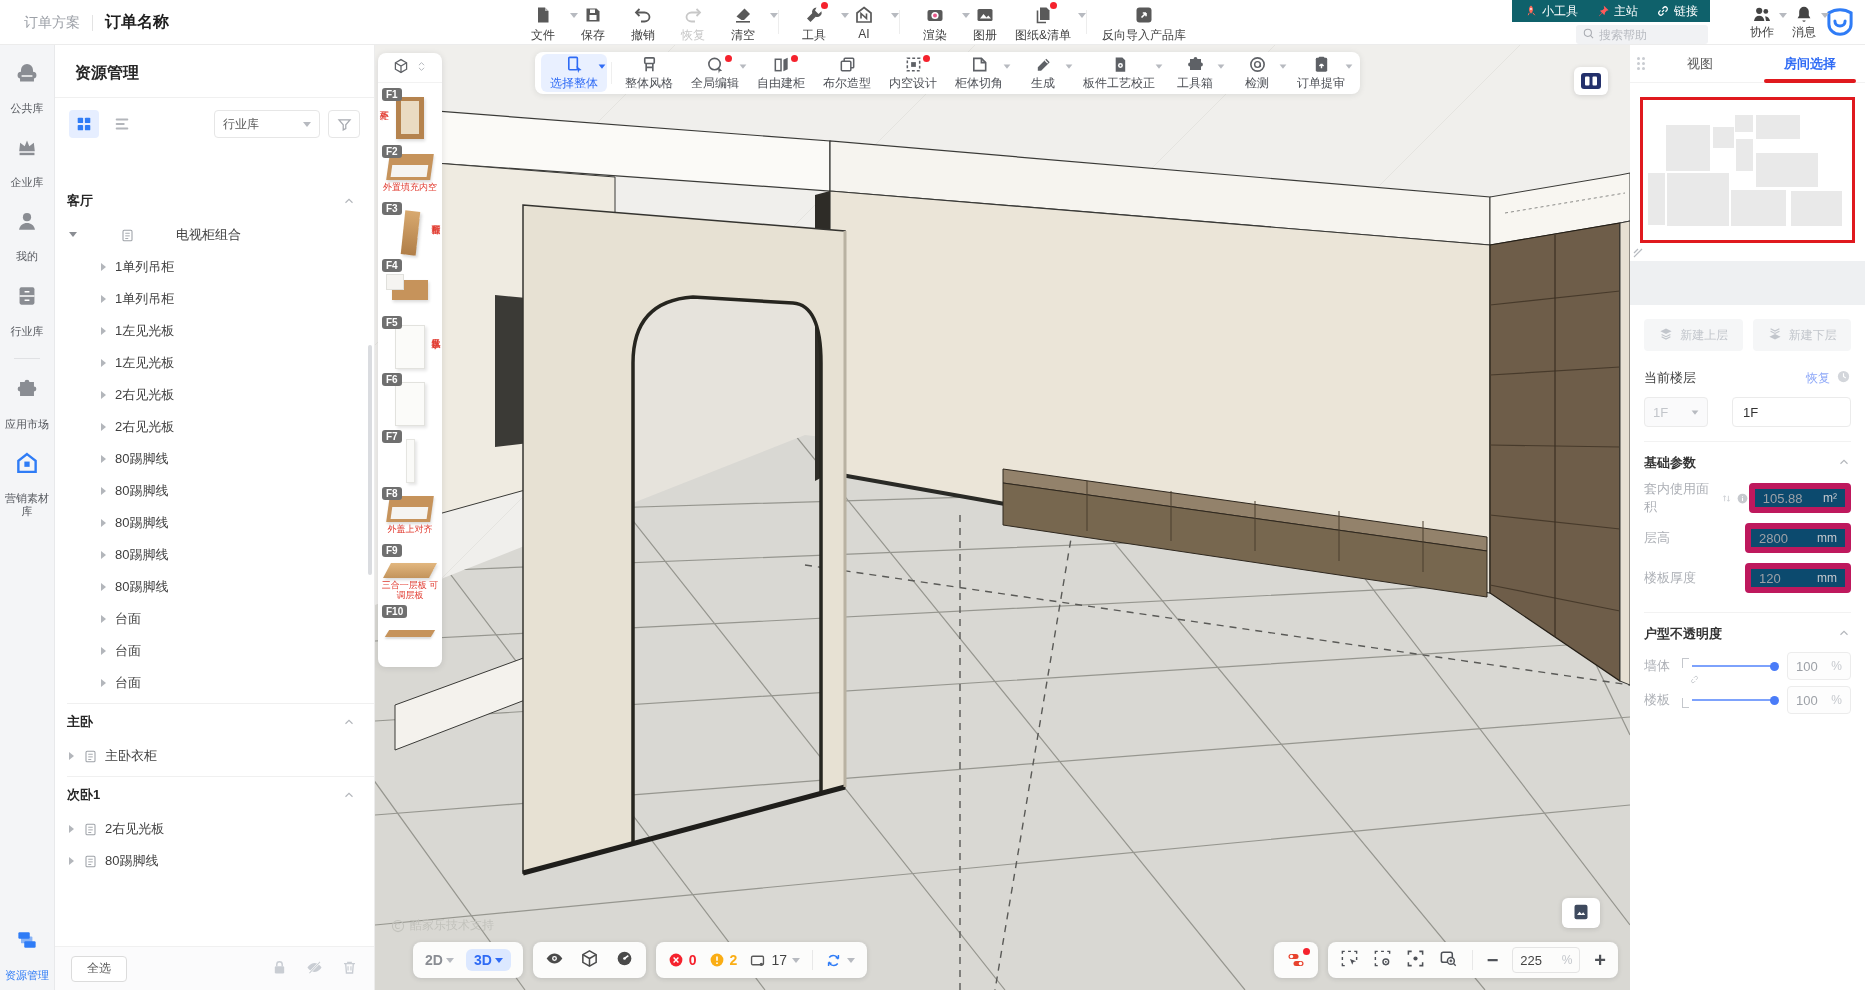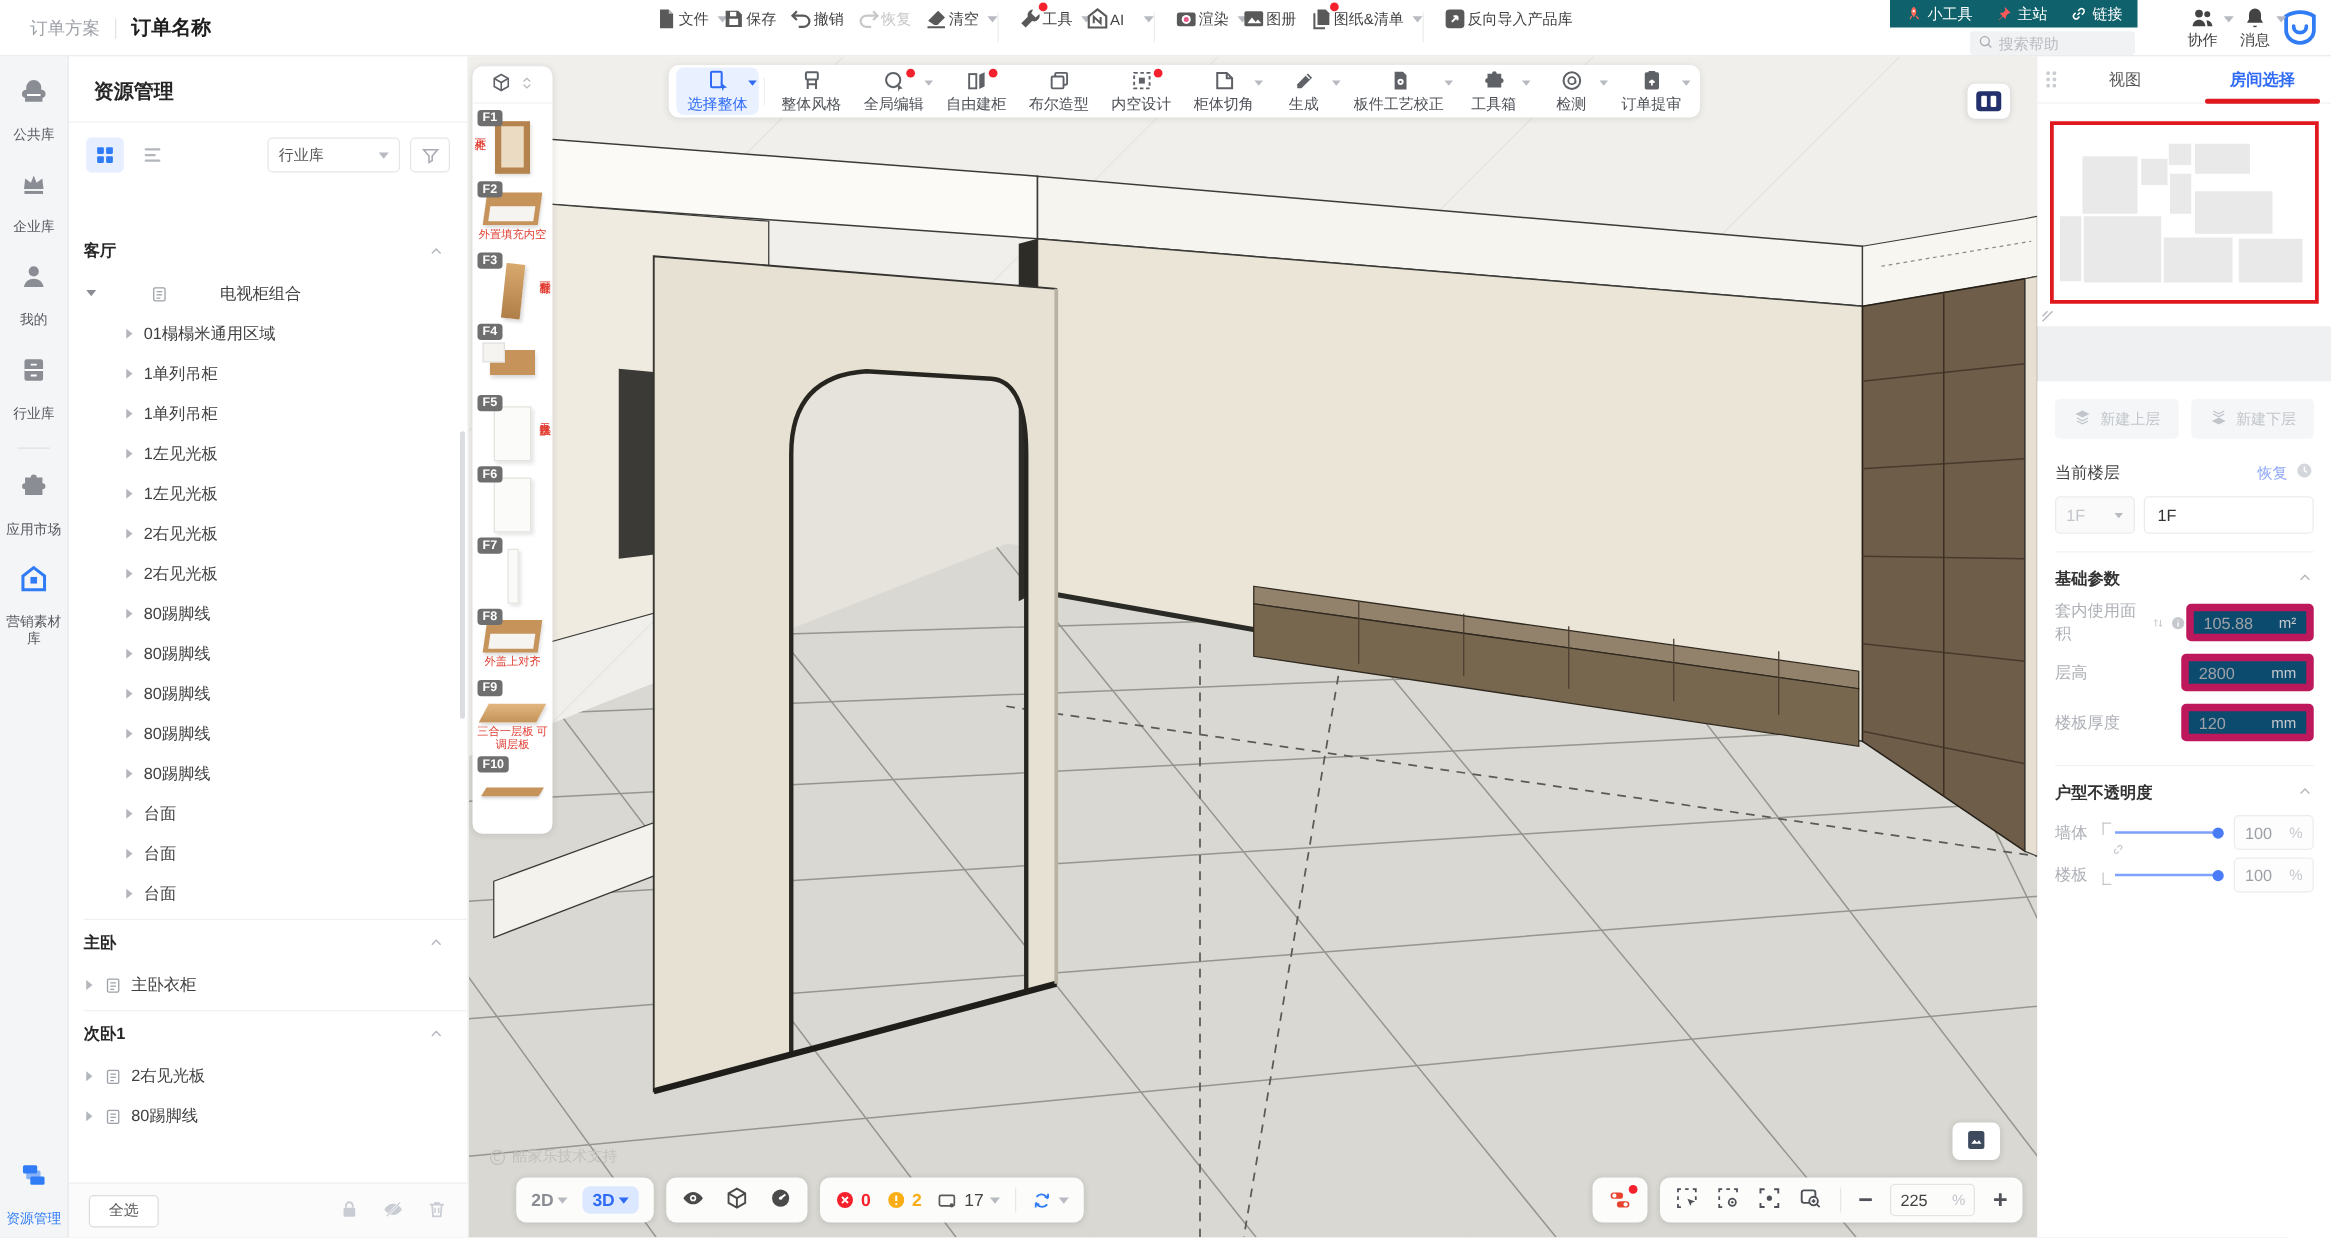--- a/index.html
+++ b/index.html
@@ -9,21 +9,21 @@
 .ic{display:inline-flex;align-items:center;justify-content:center}
 .ic svg{display:block}
 .caret{width:0;height:0;border-left:4px solid transparent;border-right:4px solid transparent;border-top:5px solid #B7BAC0;display:inline-block}
 
 header{position:absolute;left:0;top:0;right:0;height:45px;background:#fff;border-bottom:1px solid #ECECEC;z-index:40}
 .bc{position:absolute;left:24px;top:0;height:45px;display:flex;align-items:center;gap:12px}
 .bc .plan{color:#9DA1A8;font-size:14px}
 .bc .sep{width:1px;height:16px;background:#E3E3E3}
 .bc .title{font-size:16px;font-weight:bold;color:#1F1F1F}
 #main-toolbar{position:absolute;left:518px;top:0;height:45px;display:flex;align-items:flex-start;padding-top:4px}
-.tbtn{position:relative;display:flex;flex-direction:row;align-items:center;min-width:50px;padding:0 5px;cursor:pointer}
+.tbtn{position:relative;display:flex;flex-direction:column;align-items:center;min-width:50px;padding:0 5px;cursor:pointer}
 .iwr{position:relative;height:21px;display:flex;align-items:center}
 .tbtn .caret{position:absolute;right:-10px;top:9px}
 .tlabel{font-size:12px;color:#434343;margin-top:2px;white-space:nowrap}
 .tbtn.dis .tlabel{color:#C8C8C8}
 .reddot{position:absolute;top:-2px;right:-4px;width:7px;height:7px;border-radius:50%;background:#F5222D}
 .tdivider{width:1px;height:24px;background:#EDEDED;margin:6px 10px 0}
 #quick-links{position:absolute;right:155px;top:0;height:22px;background:#0F616B;display:flex;align-items:center;padding:0 12px;gap:18px}
 .qitem{display:flex;align-items:center;gap:4px;color:#fff;font-size:12px;cursor:pointer;white-space:nowrap}
 #search-box{position:absolute;right:157px;top:25px;width:132px;height:19px;background:#F1F2F4;border-radius:3px;display:flex;align-items:center;gap:4px;padding:0 6px}
 #search-box input{border:0;background:transparent;outline:0;width:100%;font-size:12px;color:#595959}
@@ -130,21 +130,21 @@
 #props{position:absolute;top:260px;left:0;right:0;bottom:0;background:#fff}
 .props-head{height:36px;background:#F7F8FA;display:flex;align-items:center;padding:0 10px;gap:7px}
 .props-title{font-size:13px;font-weight:bold;color:#333}
 .props-head .sp{flex:1}
 .props-body{padding:14px 14px 0}
 .btn-row{display:flex;gap:10px}
 .gbtn{flex:1;height:32px;background:#F5F6F7;border-radius:4px;display:flex;align-items:center;justify-content:center;gap:6px;color:#C2C6CC;font-size:12px;cursor:pointer;white-space:nowrap}
 .cur-row{display:flex;align-items:center;margin-top:18px}
 .cur-label{font-size:13px;color:#434343}
 .restore{margin-left:auto;color:#8FA9F8;font-size:12px;cursor:pointer;margin-right:6px}
-.in-row{display:flex;gap:7px;margin-top:10px}
+.in-row{display:flex;gap:24px;margin-top:10px}
 .fselect{width:64px;height:30px;border:1px solid #EBEBEB;border-radius:4px;background:#FAFAFB;color:#C3C6CB;display:flex;align-items:center;padding:0 8px;font-size:13px;cursor:pointer}
 .fselect .caret{margin-left:auto;transform:scale(.85)}
 .fname{flex:1;height:30px;border:1px solid #EBEBEB;border-radius:4px;padding:0 10px;font-size:13px;color:#333;outline:0;width:100%}
 .pdiv{height:1px;background:#F2F2F2;margin:14px 0 6px}
 .shead{display:flex;align-items:center;font-size:13px;font-weight:bold;color:#333;height:30px}
 .shead .sp{flex:1}
 .prow{display:flex;align-items:center;height:40px}
 .plabel{font-size:13px;color:#ADB0B6;display:flex;align-items:center;gap:4px}
 .pval{margin-left:auto;width:106px;height:30px;border:6px solid #be185d;border-radius:4px;display:flex;align-items:center;padding:0 8px;background:#0c4a6e}
 .pval .v{font-size:13px;color:#9DA1A7}
@@ -494,24 +494,20 @@
           </div>
           <div class="trow" style="padding-left: 2px; gap: 34px;">
             <span class="tri open"></span>
             <span class="ic" style="margin-right: 7px;">
               <svg viewBox="0 0 20 20" width="15" height="15">
                 <rect x="4" y="3" width="12" height="14" rx="1.5" fill="none" stroke="#9DA1A7" stroke-width="1.4"></rect>
                 <path d="M7 7h6M7 10.5h6M7 14h4" stroke="#9DA1A7" stroke-width="1.2" fill="none"></path>
               </svg>
             </span>
             <span>电视柜组合</span>
-          </div>
-          <div class="trow" style="padding-left: 34px;">
-            <span class="tri"></span>
-            <span>01榻榻米通用区域</span>
           </div>
           <div class="trow" style="padding-left: 34px;">
             <span class="tri"></span>
             <span>1单列吊柜</span>
           </div>
           <div class="trow" style="padding-left: 34px;">
             <span class="tri"></span>
             <span>1单列吊柜</span>
           </div>
           <div class="trow" style="padding-left: 34px;">

